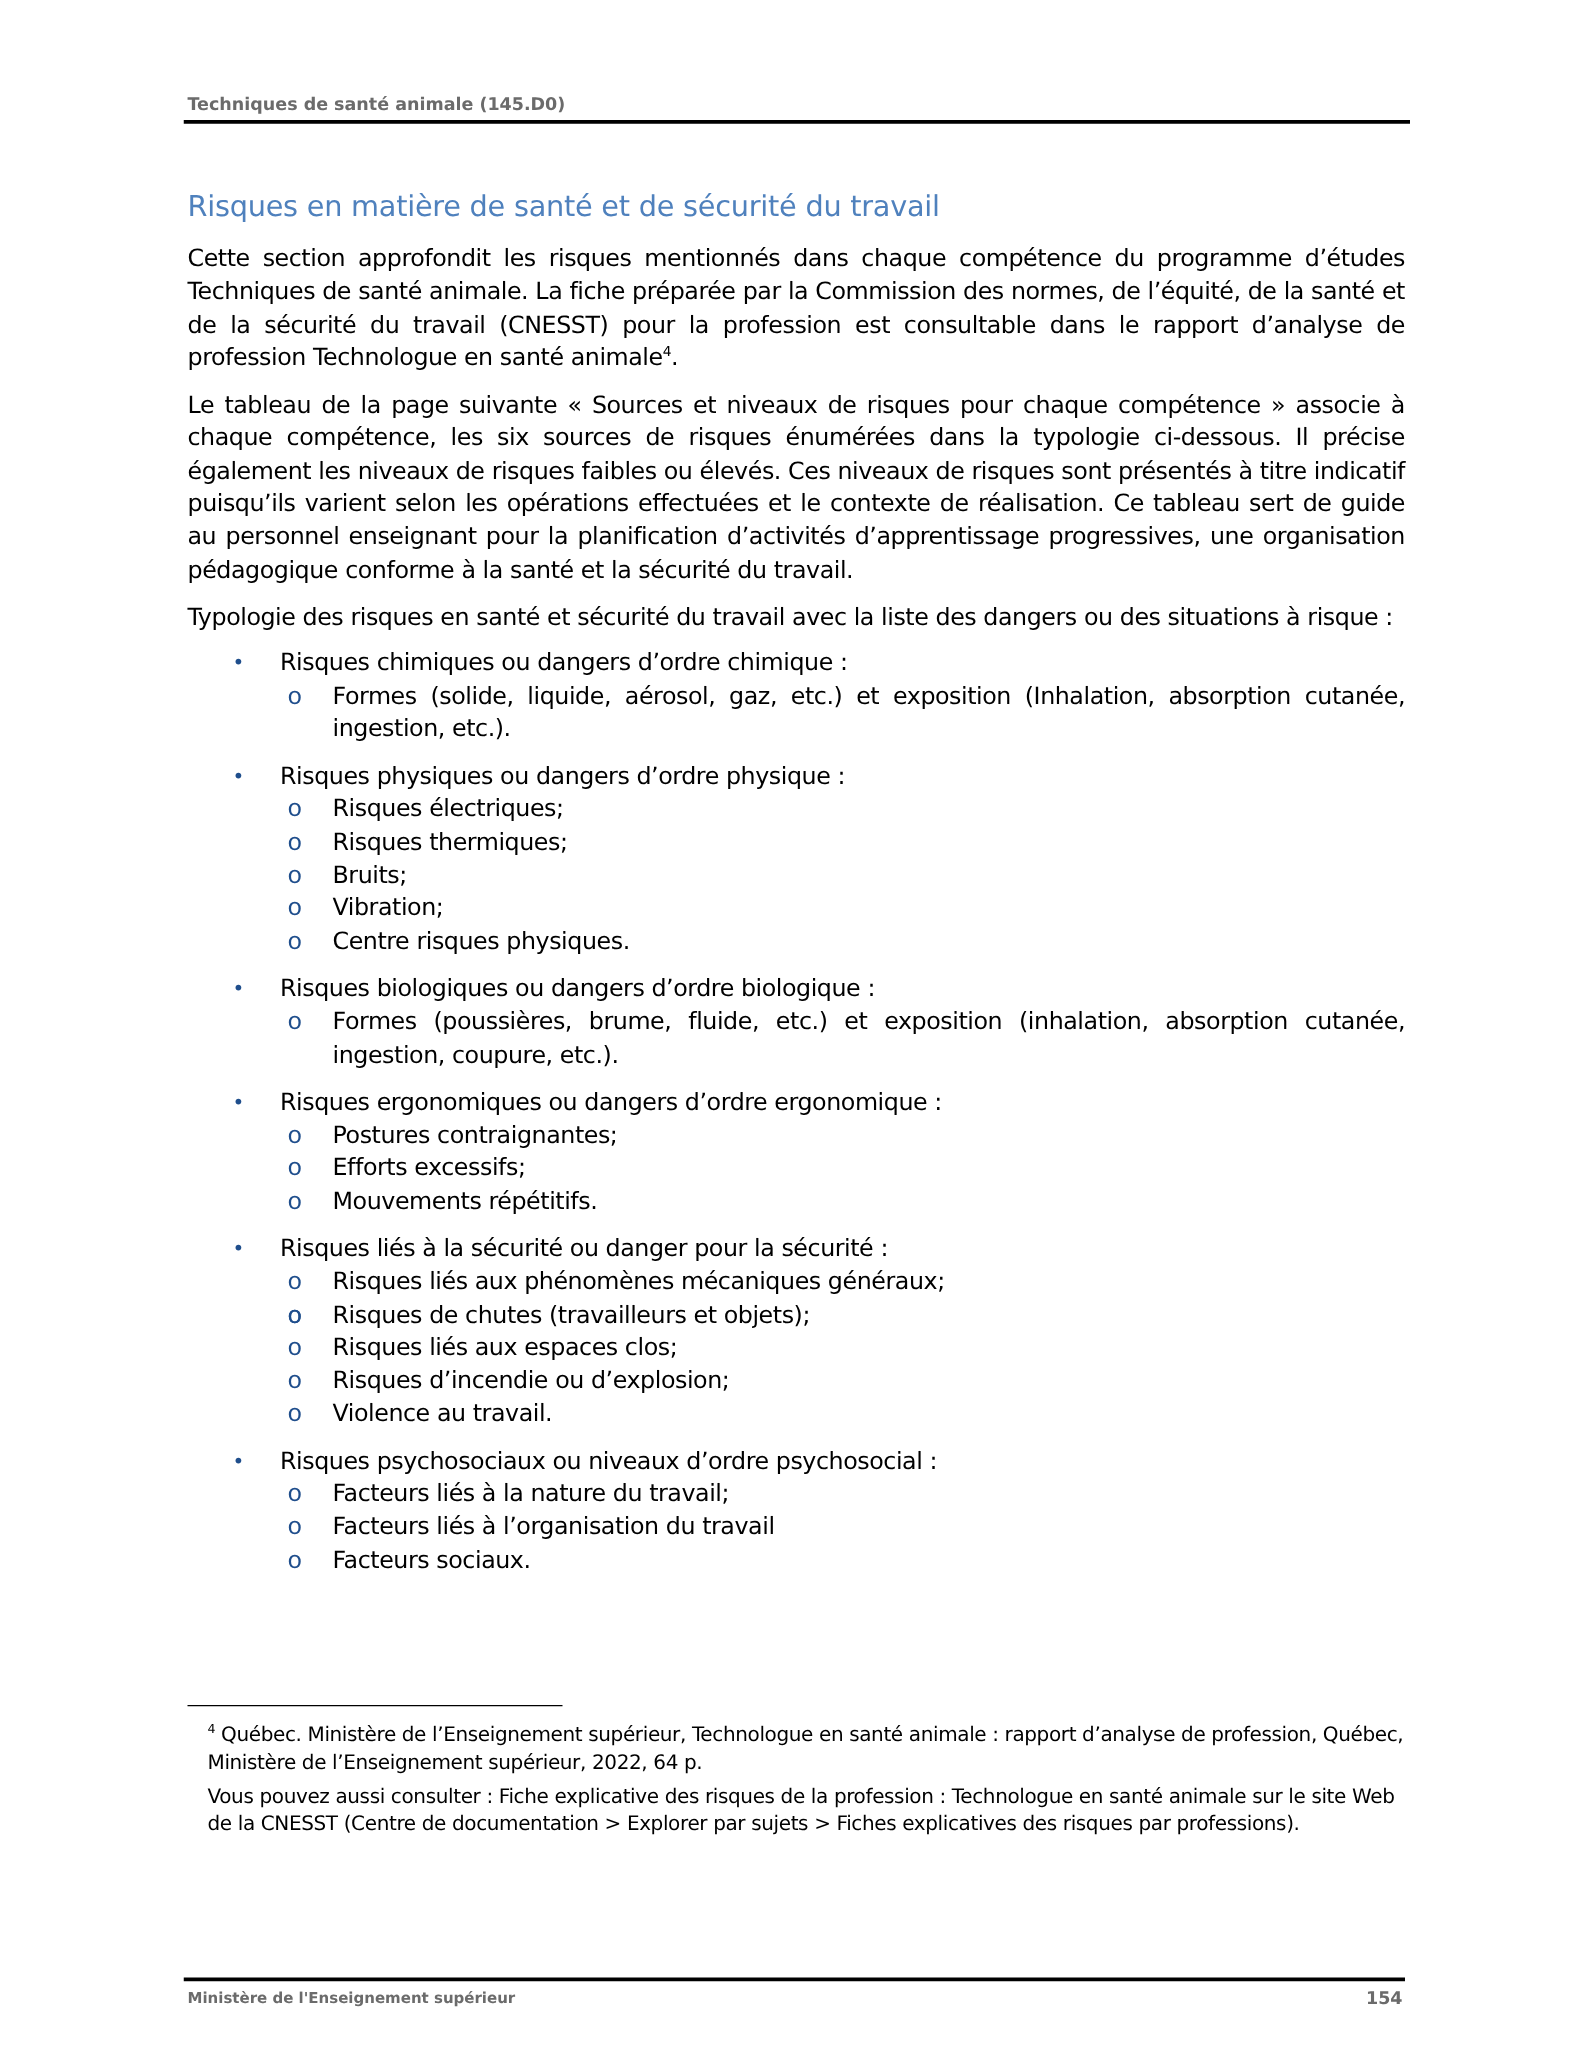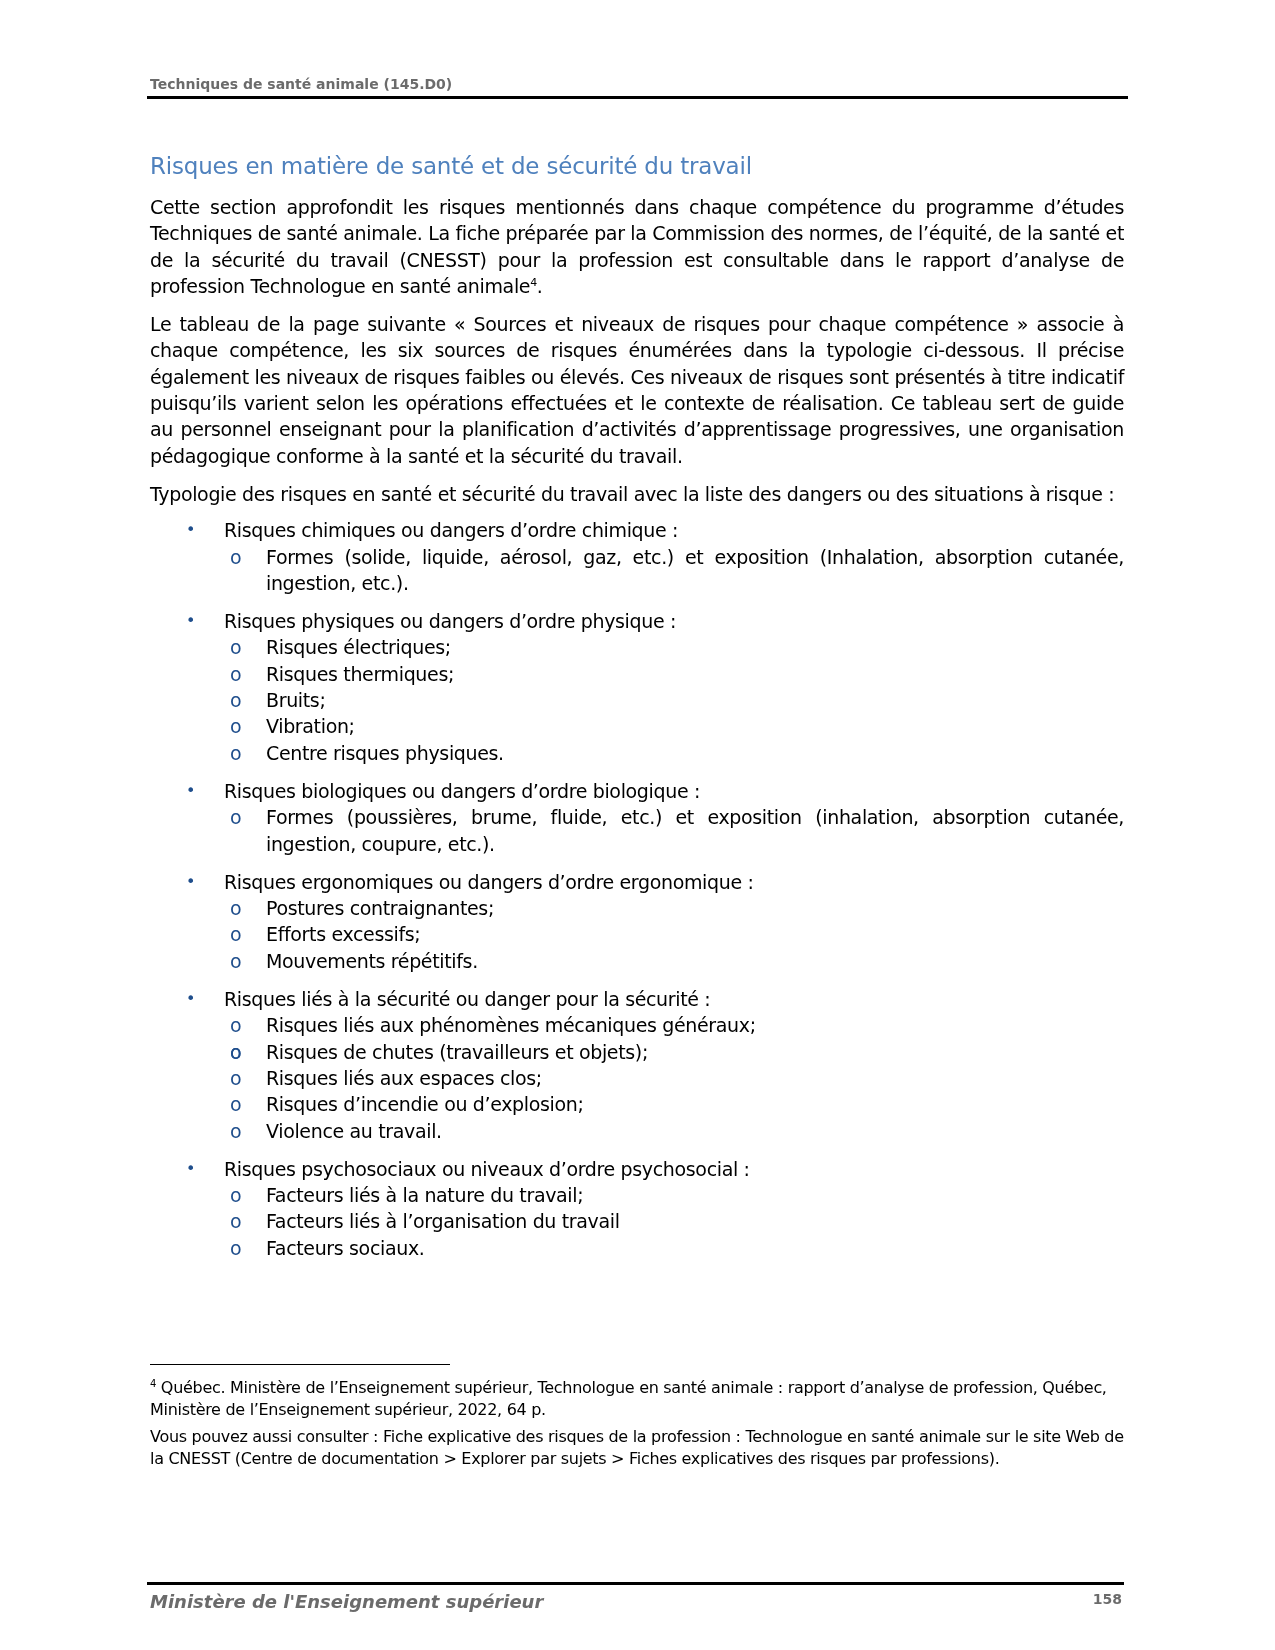--- a/index.html
+++ b/index.html
@@ -21,25 +21,25 @@
   ul.level1 > li { position: relative; padding-left: 74px; margin-bottom: 12px; font-size: 19px;
                    line-height: 26.3px; letter-spacing: -0.35px; }
   .bullet { position: absolute; left: 36px; top: 0; color: #1f4e8c; font-size: 16px; }
   ul.level2 { list-style: none; margin: 0; padding: 0; }
   ul.level2 > li { position: relative; padding-left: 44px; margin-left: -2px; text-align: justify; }
   .subbullet { position: absolute; left: 8px; top: 0; color: #1f4e8c; }
 
   .fn-rule { position: absolute; left: 150px; top: 1364px; width: 300px; height: 1px; background: #000; }
   .footnotes { position: absolute; left: 150px; top: 1377px; width: 974px; font-size: 16px;
                line-height: 21.5px; letter-spacing: -0.3px; }
-  .footnotes p { margin: 0 0 6px 0; }
+  .footnotes p { margin: 0 0 6px 16px; }
   .footnotes sup { font-size: 10px; }
 
   .footer-rule { position: absolute; left: 147px; top: 1582px; width: 977px; height: 3px; background: #000; }
-  .running-footer { position: absolute; left: 150px; top: 1591px; font-size: 18px; font-weight: bold; color: #6b6b6b; font-style: italic; }
+  .running-footer { position: absolute; left: 150px; top: 1591px; font-size: 12px; font-weight: bold; color: #6b6b6b; }
   .page-number { position: absolute; right: 153px; top: 1591px; font-size: 14px; font-weight: bold; color: #6b6b6b; }
 </style>
 </head>
 <body>
 
 <div class="page">
   <div class="running-header">Techniques de santé animale (145.D0)</div>
   <div class="header-rule"></div>
 
   <div class="content">
@@ -111,14 +111,14 @@
   </div>
 
   <div class="fn-rule"></div>
   <div class="footnotes">
     <p><sup>4</sup><span> Québec. Ministère de l’Enseignement supérieur, Technologue en santé animale : rapport d’analyse de profession, Québec, Ministère de l’Enseignement supérieur, 2022, 64 p.</span></p>
     <p>Vous pouvez aussi consulter :  Fiche explicative des risques de la profession : Technologue en santé animale sur le site Web de la CNESST (Centre de documentation &gt; Explorer par sujets &gt; Fiches explicatives des risques par professions).</p>
   </div>
 
   <div class="footer-rule"></div>
   <div class="running-footer">Ministère de l'Enseignement supérieur</div>
-  <div class="page-number">158</div>
+  <div class="page-number">154</div>
 </div>
 
 </body></html>

